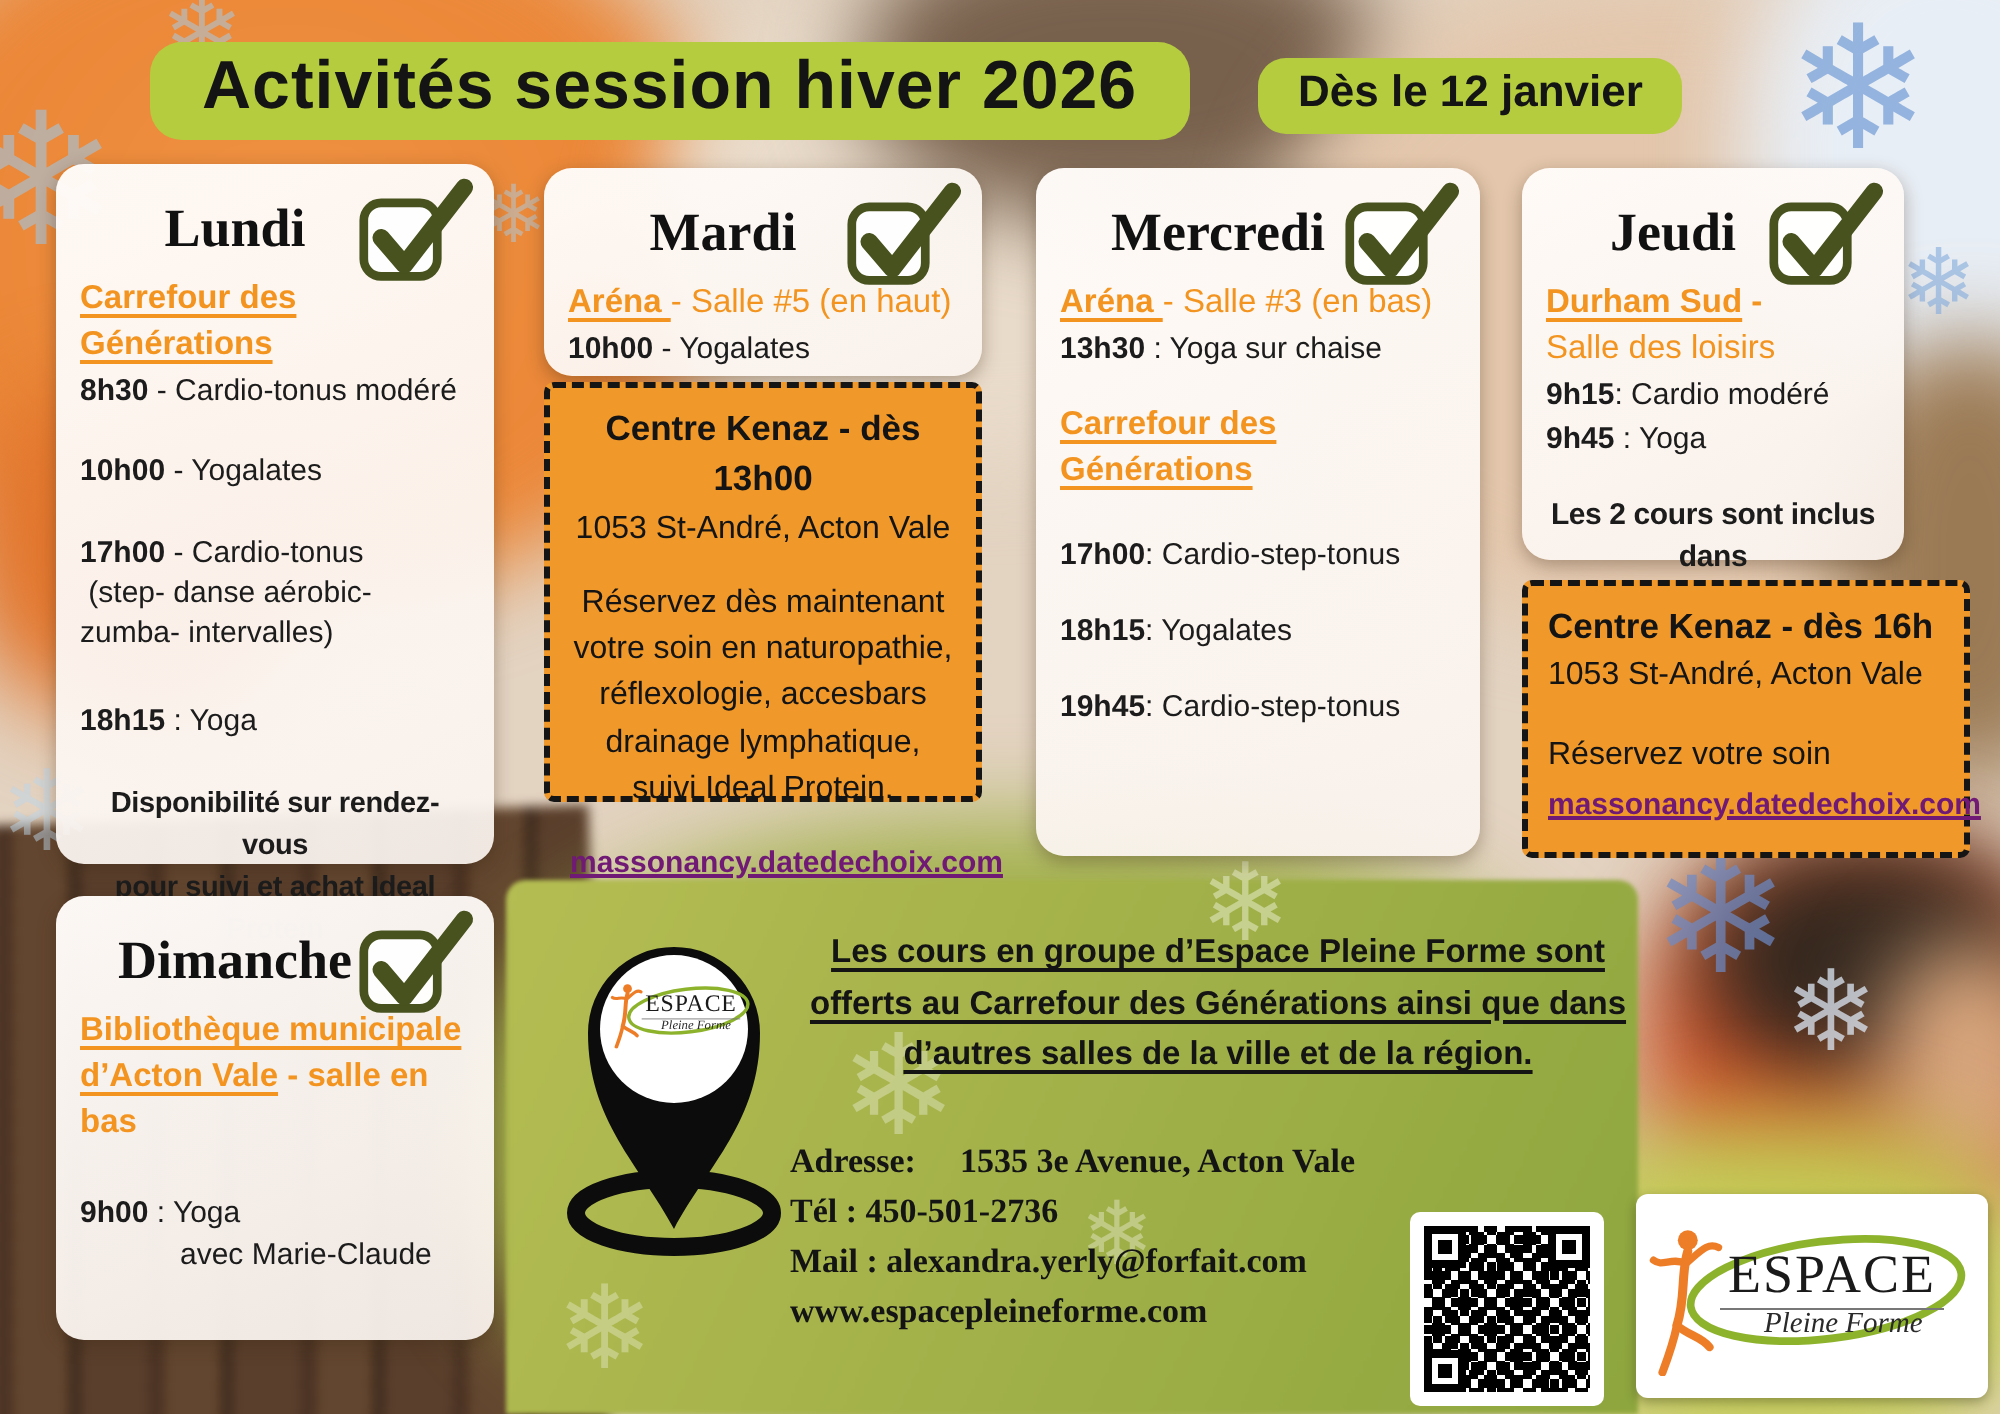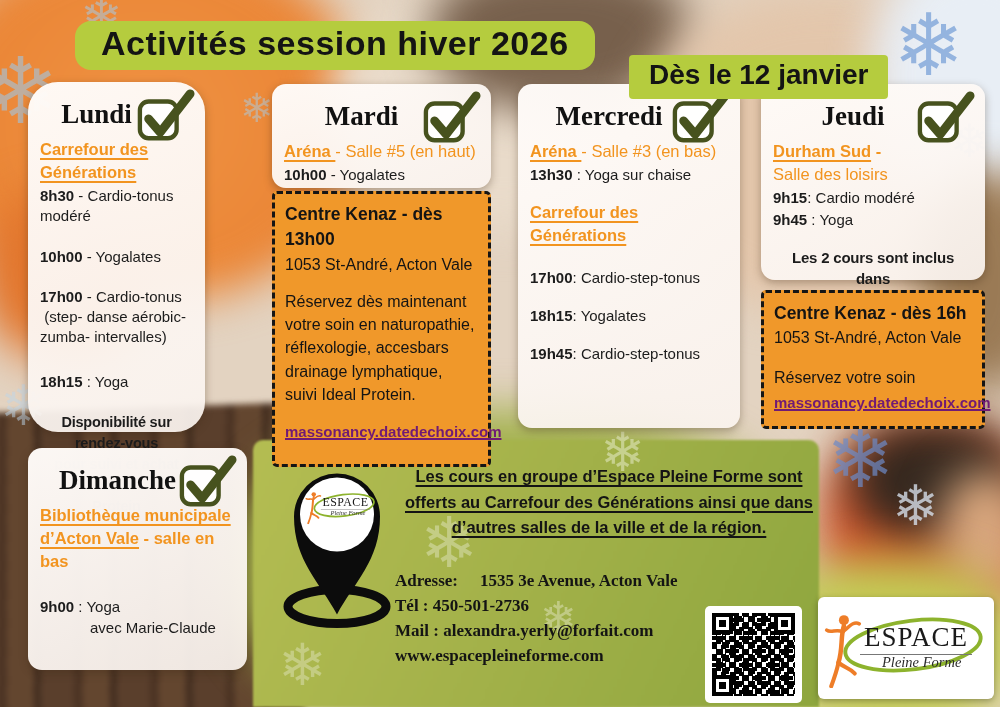--- a/index.html
+++ b/index.html
@@ -22,32 +22,32 @@
     border-radius:10px 10px 0 0;filter:blur(1px);
   }
   .sf{position:absolute;z-index:1;line-height:1;user-select:none;}
   
   .banner,.badge{
     position:absolute;z-index:3;background:#b5cc3e;color:#141414;
     font-family:Liberation Sans, sans-serif;font-weight:700;
     border-radius:16px;white-space:nowrap;
   }
   .banner{left:75px;top:21px;padding:3px 26px 7px;font-size:34px;letter-spacing:.5px;}
-  .badge{left:629px;top:29px;padding:4px 20px 8px;font-size:28px;border-radius:4px;margin-top:26px;}
+  .badge{left:629px;top:29px;padding:4px 20px 8px;font-size:22px;border-radius:14px;}
   
   .card{
     position:absolute;z-index:2;box-sizing:border-box;
     background:linear-gradient(155deg,rgba(255,251,248,.98) 0%,rgba(250,243,238,.93) 100%);
     border-radius:14px;box-shadow:0 3px 9px rgba(60,40,20,.35);
     padding:8px 12px 0;color:#1c1c1c;font-size:15px;line-height:1.35;
   }
-  #card-lundi{left:28px;top:82px;width:177px;height:350px;border-radius:30px;}
+  #card-lundi{left:28px;top:82px;width:219px;height:350px;}
   #card-mardi{left:272px;top:84px;width:219px;height:104px;}
   #card-mercredi{left:518px;top:84px;width:222px;height:344px;}
-  #card-jeudi{left:761px;top:84px;width:224px;height:196px;}
+  #card-jeudi{left:761px;top:84px;width:191px;height:196px;}
   #card-dimanche{left:28px;top:448px;width:219px;height:222px;}
   .card-head{position:relative;height:48px;}
   .day-title{
     margin:0;padding:6px 40px 0 0;text-align:center;
     font-family:"Liberation Serif","DejaVu Serif",serif;font-weight:700;font-size:27px;color:#111;
   }
   .cbx{position:absolute;right:-2px;top:-2px;width:58px;height:54px;overflow:visible;}
   .orange{color:#f2941f;font-weight:700;}
   .u{text-decoration:underline;text-decoration-thickness:2px;text-underline-offset:3px;}
   .venue{font-size:16.5px;line-height:1.4;}
@@ -56,21 +56,21 @@
   .mt2{margin-top:2px;}.mt14{margin-top:14px;}
   .mt16{margin-top:16px;}.mt18{margin-top:18px;}.mt20{margin-top:20px;}.mt24{margin-top:24px;}
   .note{font-weight:700;text-align:center;font-size:14.5px;line-height:1.45;letter-spacing:-.2px;}
   .indent{padding-left:50px;}
   
   .kenaz{
     position:absolute;z-index:2;box-sizing:border-box;background:#f0982a;
     border:3px dashed #151515;border-radius:5px;padding:8px 10px;
     color:#141414;font-size:16px;line-height:1.45;
   }
-  #kenaz-mardi{left:272px;top:191px;width:219px;height:276px;}
+  #kenaz-mardi{left:272px;top:191px;width:219px;height:210px;text-align:center;}
   #kenaz-jeudi{left:761px;top:290px;width:224px;height:139px;}
   .kenaz-h{font-weight:700;font-size:17.5px;}
   .kenaz-link{display:inline-block;font-weight:700;font-size:15px;color:#701a75;
     text-decoration:underline;text-decoration-thickness:2px;}
   
   .footer-msg{
     position:absolute;z-index:2;left:383px;top:464px;width:452px;
     font-weight:700;font-size:16.5px;line-height:1.55;text-align:center;color:#141414;
     text-decoration:underline;text-decoration-thickness:2px;text-underline-offset:3px;
   }

